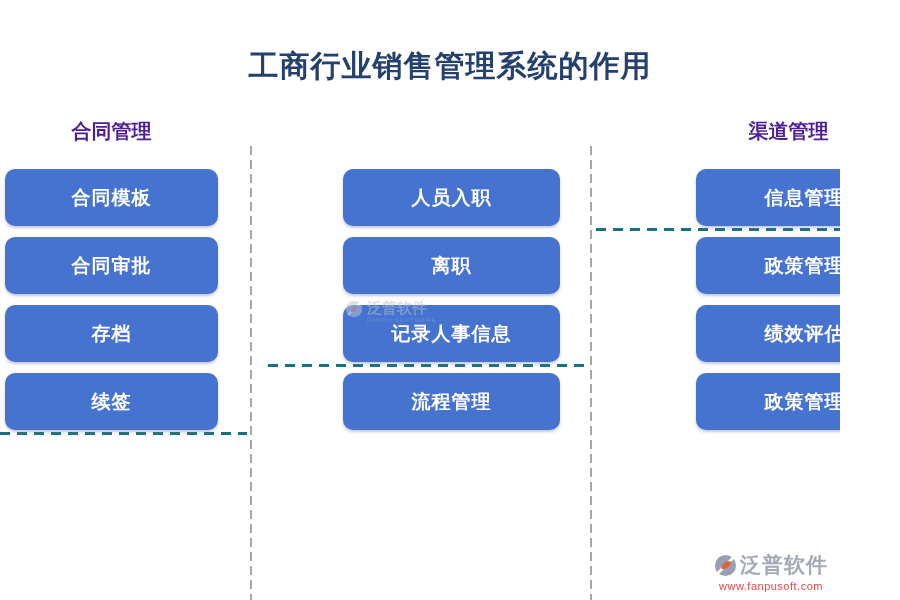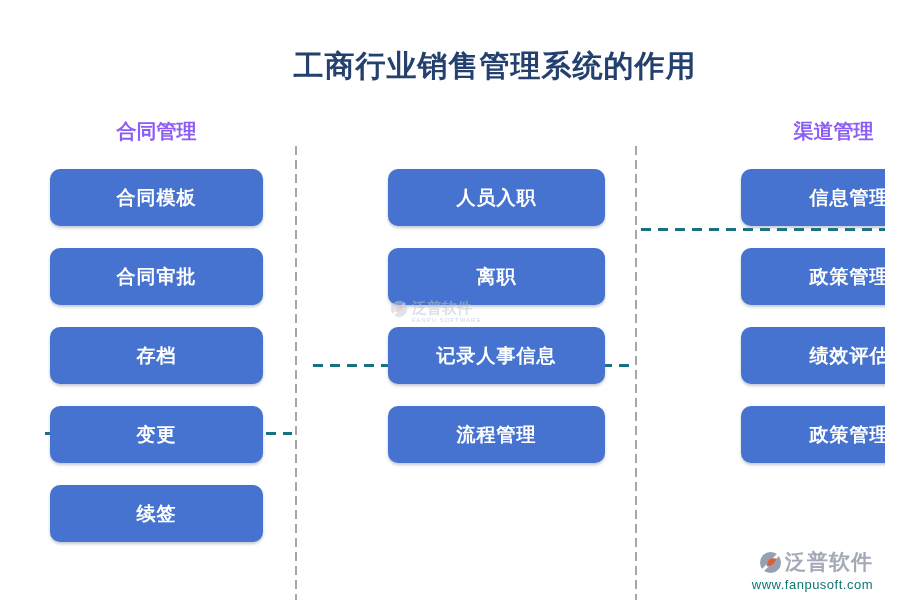--- a/index.html
+++ b/index.html
@@ -1,33 +1,32 @@
 <!DOCTYPE html>
 <html><head>
 <meta charset="utf-8">
 <style>
   html,body{margin:0;padding:0;background:#fff;}
   .canvas{
     position:relative;width:840px;height:600px;background:#ffffff;overflow:hidden;
     font-family:"Liberation Serif","DejaVu Serif",serif;
-    margin-left:45px;
   }
   .title{
     position:absolute;top:46px;left:0;width:900px;text-align:center;
     font-size:30px;font-weight:bold;color:#24406e;letter-spacing:1px;
   }
   .col-header{
     position:absolute;top:117px;height:28px;line-height:28px;text-align:center;
-    font-size:20px;color:#8b5cf6;font-weight:bold;
+    font-size:20px;color:#4c1d95;font-weight:bold;
   }
   .col-header.c1{left:5px;width:213px;}
   .col-header.c2{left:343px;width:217px;}
   .col-header.c3{left:680px;width:217px;}
   .col{
-    position:absolute;top:169px;display:flex;flex-direction:column;gap:22px;
+    position:absolute;top:169px;display:flex;flex-direction:column;gap:11px;
   }
   .col.c1{left:5px;width:213px;}
   .col.c2{left:343px;width:217px;}
   .col.c3{left:696px;width:217px;text-align:center;}
   .node{
     height:57px;border-radius:10px;background:#4673cf;color:#ffffff;
     display:flex;align-items:center;justify-content:center;
     font-size:19px;font-weight:bold;letter-spacing:1px;
     box-shadow:0 2px 3px rgba(125,135,160,0.45);
   }
@@ -50,21 +49,21 @@
   }
   .wm-col{display:flex;flex-direction:column;line-height:1;}
   .wm-name{font-family:"Liberation Sans","DejaVu Sans",sans-serif;font-weight:bold;font-size:15px;color:#b8bfcd;}
   .wm-caption{font-family:"Liberation Sans","DejaVu Sans",sans-serif;font-size:6px;color:#8fa8d8;letter-spacing:1px;margin-top:2px;}
   .brand{
     position:absolute;right:12px;bottom:8px;text-align:center;
     font-family:"Liberation Sans","DejaVu Sans",sans-serif;
   }
   .brand-row{display:flex;align-items:center;justify-content:flex-end;gap:3px;}
   .brand-name{font-size:21px;font-weight:bold;color:#a3a9b5;letter-spacing:1px;}
-  .brand-url{font-size:13px;color:#0f766e;margin-top:1px;letter-spacing:0.5px;}
+  .brand-url{font-size:11px;color:#ef4444;margin-top:1px;letter-spacing:0.5px;}
   .logo-svg{display:block;}
 </style>
 </head>
 <body>
 
 <div class="canvas">
 
   <div class="title">工商行业销售管理系统的作用</div>
 
   <div class="col-header c1">合同管理</div>
@@ -74,21 +73,20 @@
   <div class="vline v2"></div>
 
   <div class="hline h1"></div>
   <div class="hline h2"></div>
   <div class="hline h3"></div>
 
   <div class="col c1">
     <div class="node">合同模板</div>
     <div class="node">合同审批</div>
     <div class="node">存档</div>
-    <div class="node">变更</div>
     <div class="node">续签</div>
   </div>
 
   <div class="col c2">
     <div class="node">人员入职</div>
     <div class="node">离职</div>
     <div class="node">记录人事信息</div>
     <div class="node">流程管理</div>
   </div>
 

